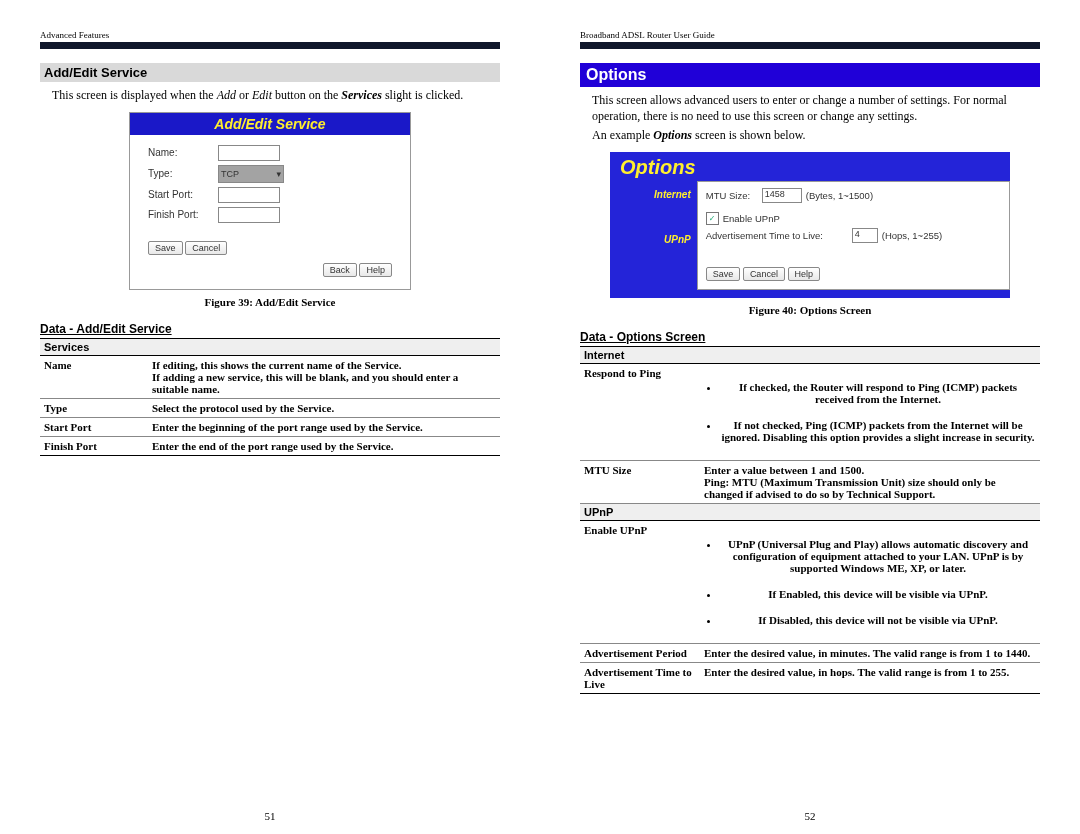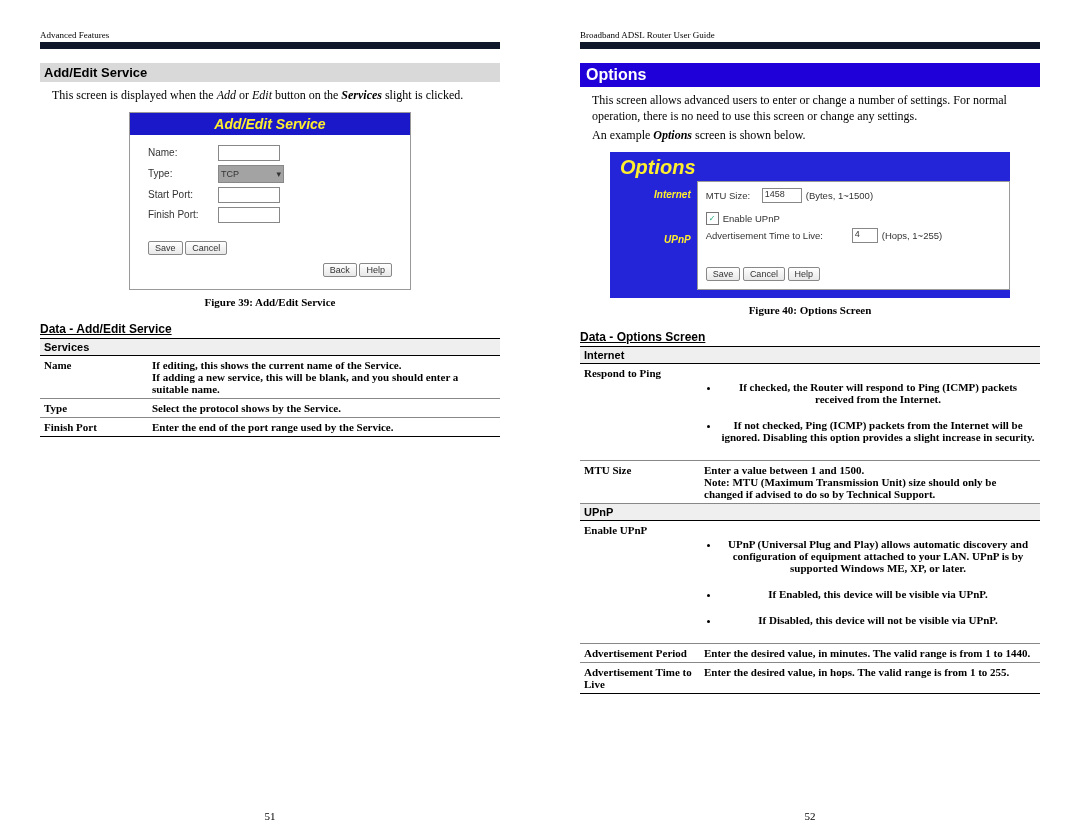--- a/index.html
+++ b/index.html
@@ -257,21 +257,25 @@
           <tr>
             <th class="group" colspan="2">Services</th>
           </tr>
       <tr>
         <td class="k">Name</td>
         <td style="white-space:pre-line">If editing, this shows the current name of the Service.
 If adding a new service, this will be blank, and you should enter a suitable name.</td>
       </tr>
       <tr>
         <td class="k">Type</td>
-        <td>Select the protocol shows by the Service.</td>
+        <td>Select the protocol used by the Service.</td>
+      </tr>
+      <tr>
+        <td class="k">Start Port</td>
+        <td>Enter the beginning of the port range used by the Service.</td>
       </tr>
       <tr class="last">
         <td class="k">Finish Port</td>
         <td>Enter the end of the port range used by the Service.</td>
       </tr>
     </tbody>
       </table>
 
     <div class="pagenum center-left">51</div>
   </div>
@@ -332,21 +336,21 @@
           <ul class="b">
             <li>If checked, the Router will respond to Ping (ICMP) packets received from the Internet.</li>
             <li>If not checked, Ping (ICMP) packets from the Internet will be ignored. Disabling this option provides a slight increase in security.</li>
           </ul>
         </td>
       </tr>
       <tr>
         <td class="k2">MTU Size</td>
         <td>
           <div>Enter a value between 1 and 1500.</div>
-          <div><b>Note</b><span>: MTU (Maximum Transmission Unit) size should only be changed if advised to do so by Technical Support.</span></div>
+          <div><b>Ping</b><span>: MTU (Maximum Transmission Unit) size should only be changed if advised to do so by Technical Support.</span></div>
         </td>
       </tr>
       <tr>
             <th class="group" colspan="2">UPnP</th>
           </tr>
       <tr>
         <td class="k2">Enable UPnP</td>
         <td>
           <ul class="b">
             <li>UPnP (Universal Plug and Play) allows automatic discovery and configuration of equipment attached to your LAN. UPnP is by supported Windows ME, XP, or later.</li>

